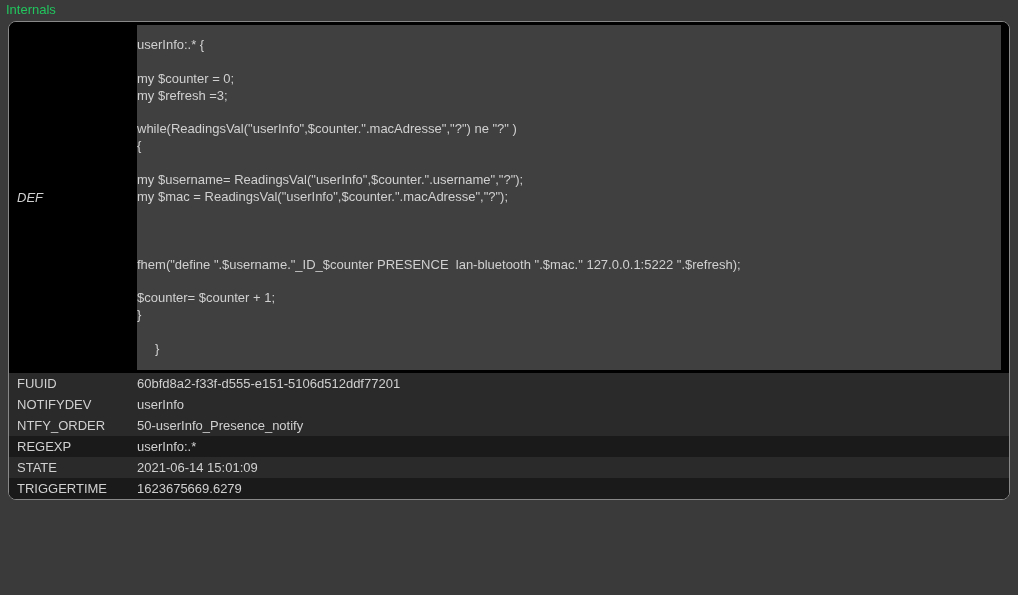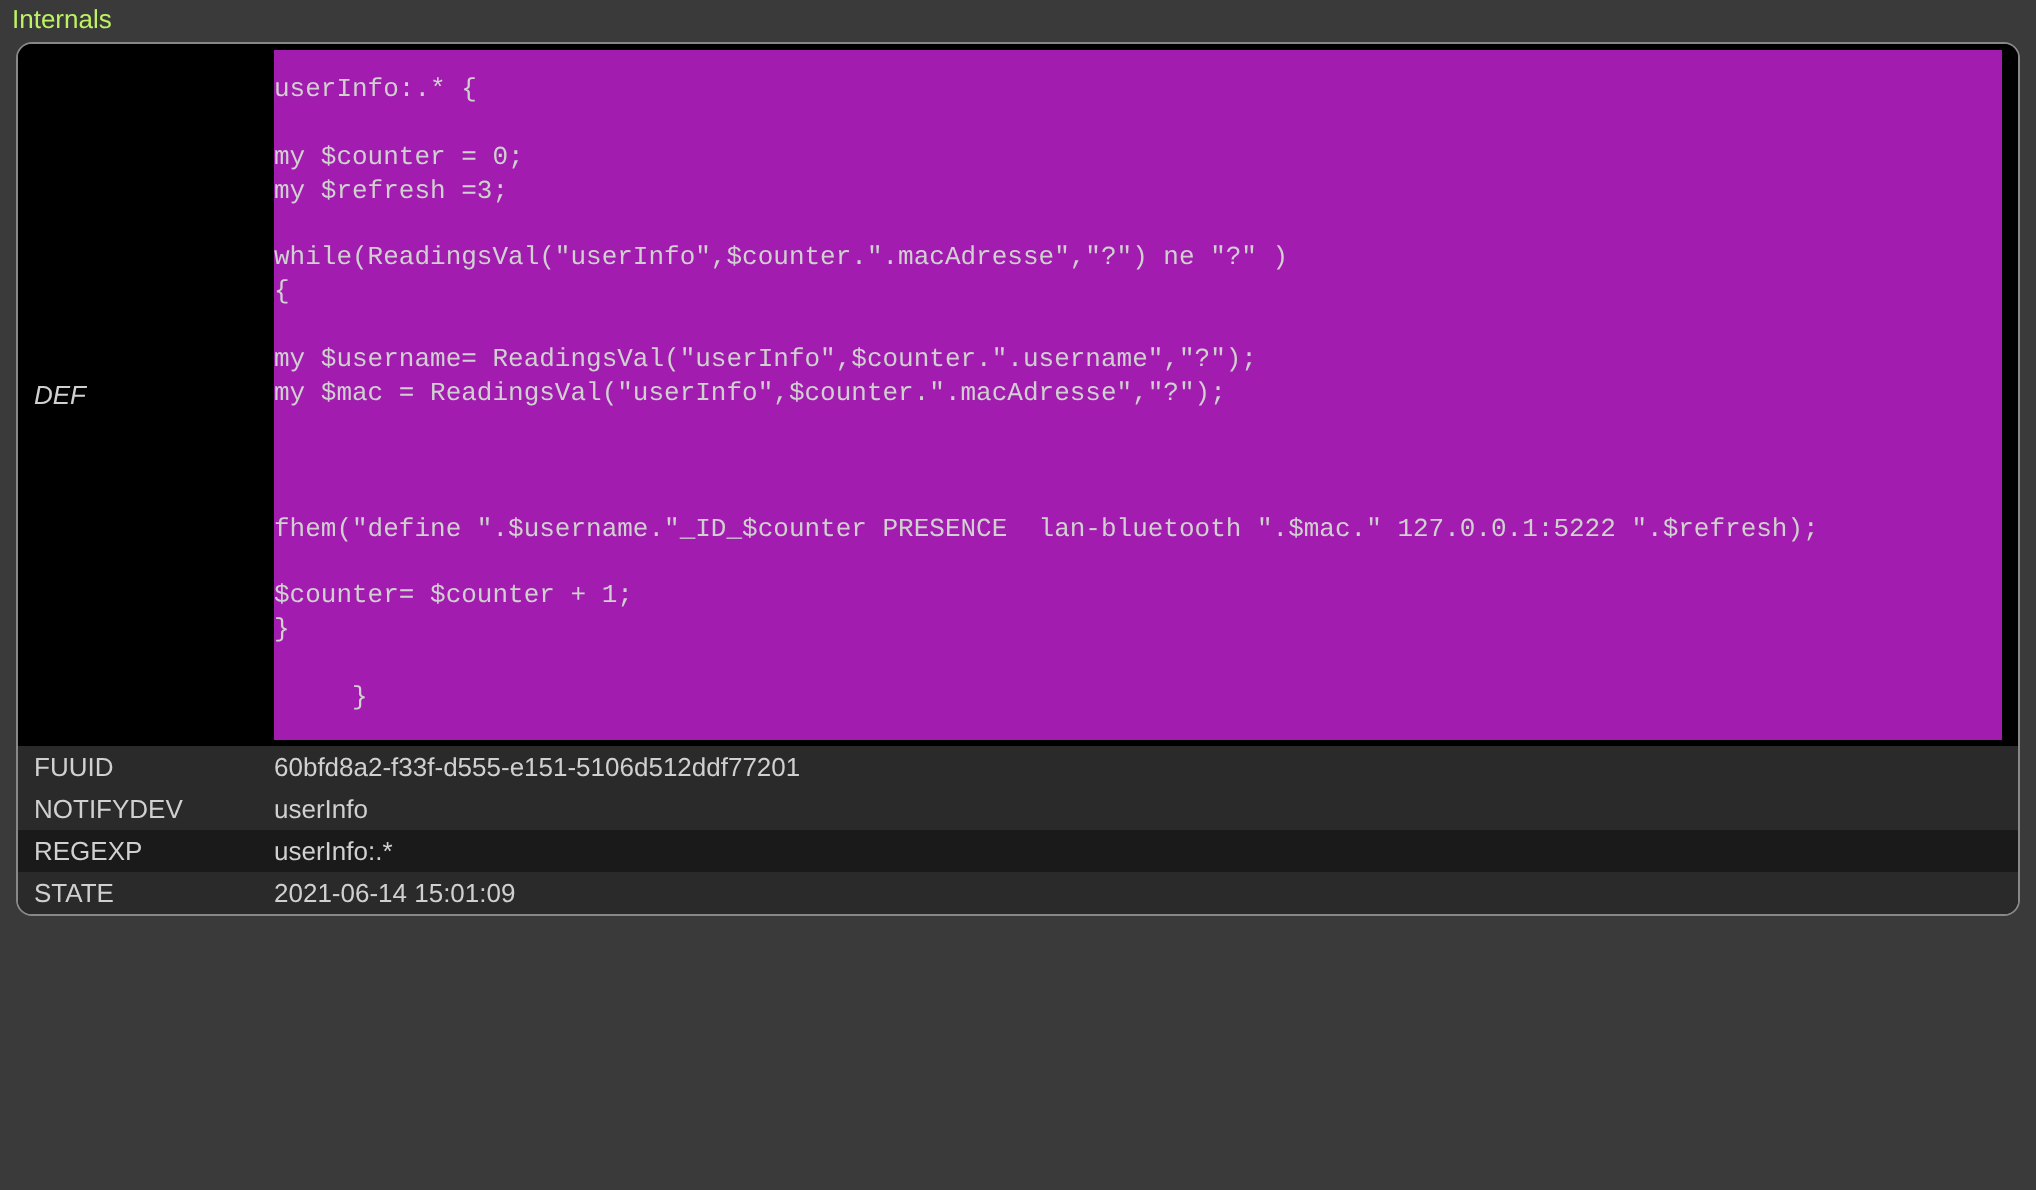--- a/index.html
+++ b/index.html
@@ -11,21 +11,21 @@
       background-color: #3a3a3a;
       font-family: Arial, sans-serif;
       font-size: 13px;
       color: #d0d0d0;
       padding: 0;
       width: 1018px;
       height: 595px;
       overflow: hidden;
     }
     .section-title {
-      color: #bef264;
+      color: #22c55e;
       font-size: 13px;
       padding: 2px 6px;
       font-weight: normal;
     }
     .container {
       background-color: #000000;
       border: 1px solid #888;
       border-radius: 8px;
       margin: 2px 8px 8px 8px;
       overflow: hidden;
@@ -48,23 +48,23 @@
     }
     td.label {
       width: 120px;
       vertical-align: middle;
     }
     td.def-label {
       vertical-align: middle;
       font-style: italic;
     }
     .code-block {
-      background-color: #a21caf;
+      background-color: #404040;
       color: #d0d0d0;
-      font-family: Liberation Mono, monospace;
+      font-family: Liberation Sans, sans-serif;
       font-size: 13px;
       line-height: 1.3;
       white-space: pre;
       padding: 12px 0px 12px 0px;
     }
     .def-row {
       background-color: #000000;
     }
   </style>
 </head>
@@ -99,23 +99,31 @@
       </td>
     </tr>
     <tr class="alt">
       <td class="label">FUUID</td>
       <td>60bfd8a2-f33f-d555-e151-5106d512ddf77201</td>
     </tr>
     <tr class="alt">
       <td class="label">NOTIFYDEV</td>
       <td>userInfo</td>
     </tr>
+    <tr class="alt">
+      <td class="label">NTFY_ORDER</td>
+      <td>50-userInfo_Presence_notify</td>
+    </tr>
     <tr>
       <td class="label">REGEXP</td>
       <td>userInfo:.*</td>
     </tr>
     <tr class="alt">
       <td class="label">STATE</td>
       <td>2021-06-14 15:01:09</td>
     </tr>
+    <tr>
+      <td class="label">TRIGGERTIME</td>
+      <td>1623675669.6279</td>
+    </tr>
   </tbody>
     </table>
 </div>
 
 </body></html>

